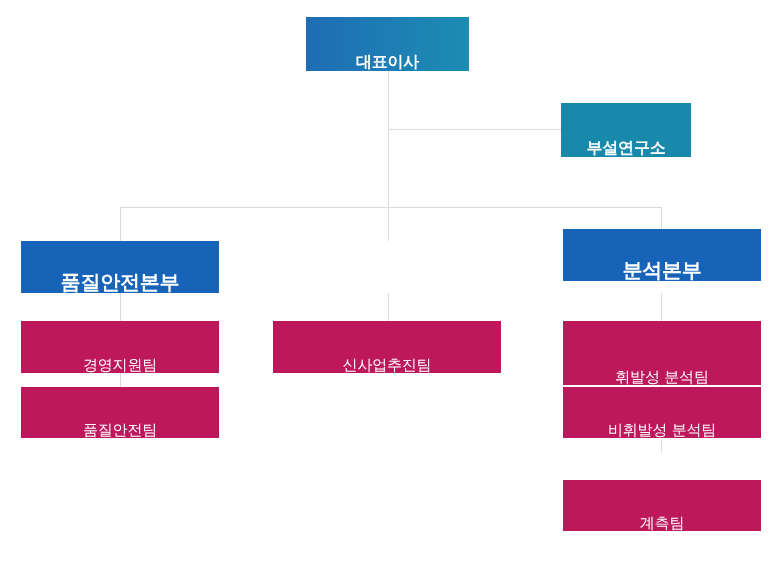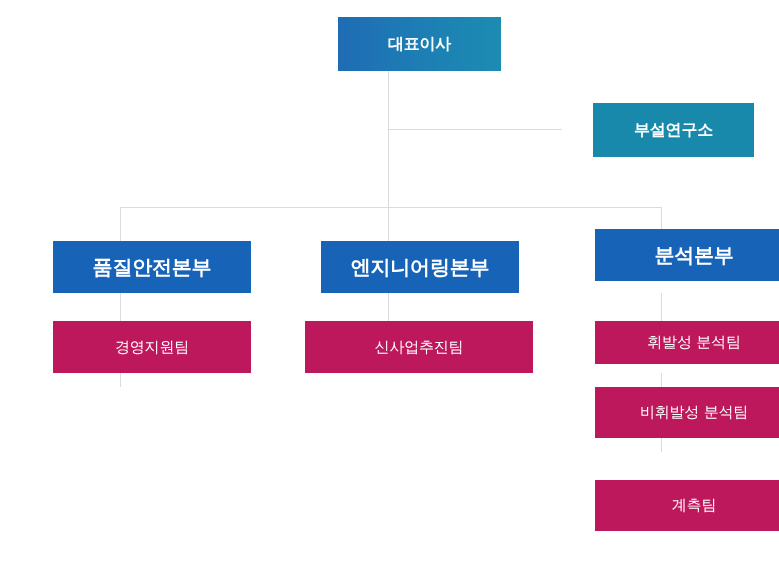--- a/index.html
+++ b/index.html
@@ -23,29 +23,28 @@
     position: absolute;
     background: #dadcdc;
   }
   .conn-v { width: 1px; }
   .conn-h { height: 1px; }
 
   
   .node {
     position: absolute;
     display: flex;
-    align-items: center;
+    align-items: flex-end;
     justify-content: center;
     box-sizing: border-box;
     color: #ffffff;
     text-align: center;
     letter-spacing: -0.2px;
     line-height: 1.1;
     white-space: nowrap;
-    margin-left: 32px;
   }
   .node-label {
     display: block;
     color: #ffffff;
   }
 
   .node-ceo {
     background: linear-gradient(90deg, #1f6cb4 0%, #1d7cb4 45%, #1c8cb2 100%);
     font-size: 16px;
     font-weight: bold;
@@ -88,42 +87,42 @@
 
   <div class="conn conn-v" style="left:661px; top:293px; height:28px;"></div>
   <div class="conn conn-v" style="left:661px; top:373px; height:14px;"></div>
   <div class="conn conn-v" style="left:661px; top:438px; height:14px;"></div>
   <div class="conn conn-v" style="left:661px; top:503px; height:14px;"></div>
 
   <div class="node node-ceo" style="left:306px; top:17px; width:163px; height:54px;">
     <span class="node-label">대표이사</span>
   </div>
 
-  <div class="node node-lab" style="left:561px; top:103px; width:161px; height:54px;">
+  <div class="node node-lab" style="left:561px; top:103px; width:130px; height:54px;">
     <span class="node-label">부설연구소</span>
   </div>
 
   <div class="node node-div" style="left:21px; top:241px; width:198px; height:52px;">
     <span class="node-label">품질안전본부</span>
   </div>
   <div class="node node-team" style="left:21px; top:321px; width:198px; height:52px;">
     <span class="node-label">경영지원팀</span>
   </div>
+  <div class="node node-team" style="left:21px; top:387px; width:198px; height:51px;">
+    <span class="node-label">품질안전팀</span>
+  </div>
 
-  <div class="node node-div" style="left:289px; top:241px; width:198px; height:52px;">
-    <span class="node-label">엔지니어링본부</span>
-  </div>
   <div class="node node-team" style="left:273px; top:321px; width:228px; height:52px;">
     <span class="node-label">신사업추진팀</span>
   </div>
 
   <div class="node node-div" style="left:563px; top:229px; width:198px; height:52px;">
     <span class="node-label">분석본부</span>
   </div>
-  <div class="node node-team" style="left:563px; top:321px; width:198px; height:43px;">
+  <div class="node node-team" style="left:563px; top:321px; width:198px; height:64px;">
     <span class="node-label">휘발성 분석팀</span>
   </div>
   <div class="node node-team" style="left:563px; top:387px; width:198px; height:51px;">
     <span class="node-label">비휘발성 분석팀</span>
   </div>
   <div class="node node-team" style="left:563px; top:480px; width:198px; height:51px;">
     <span class="node-label">계측팀</span>
   </div>
 
 </div>

